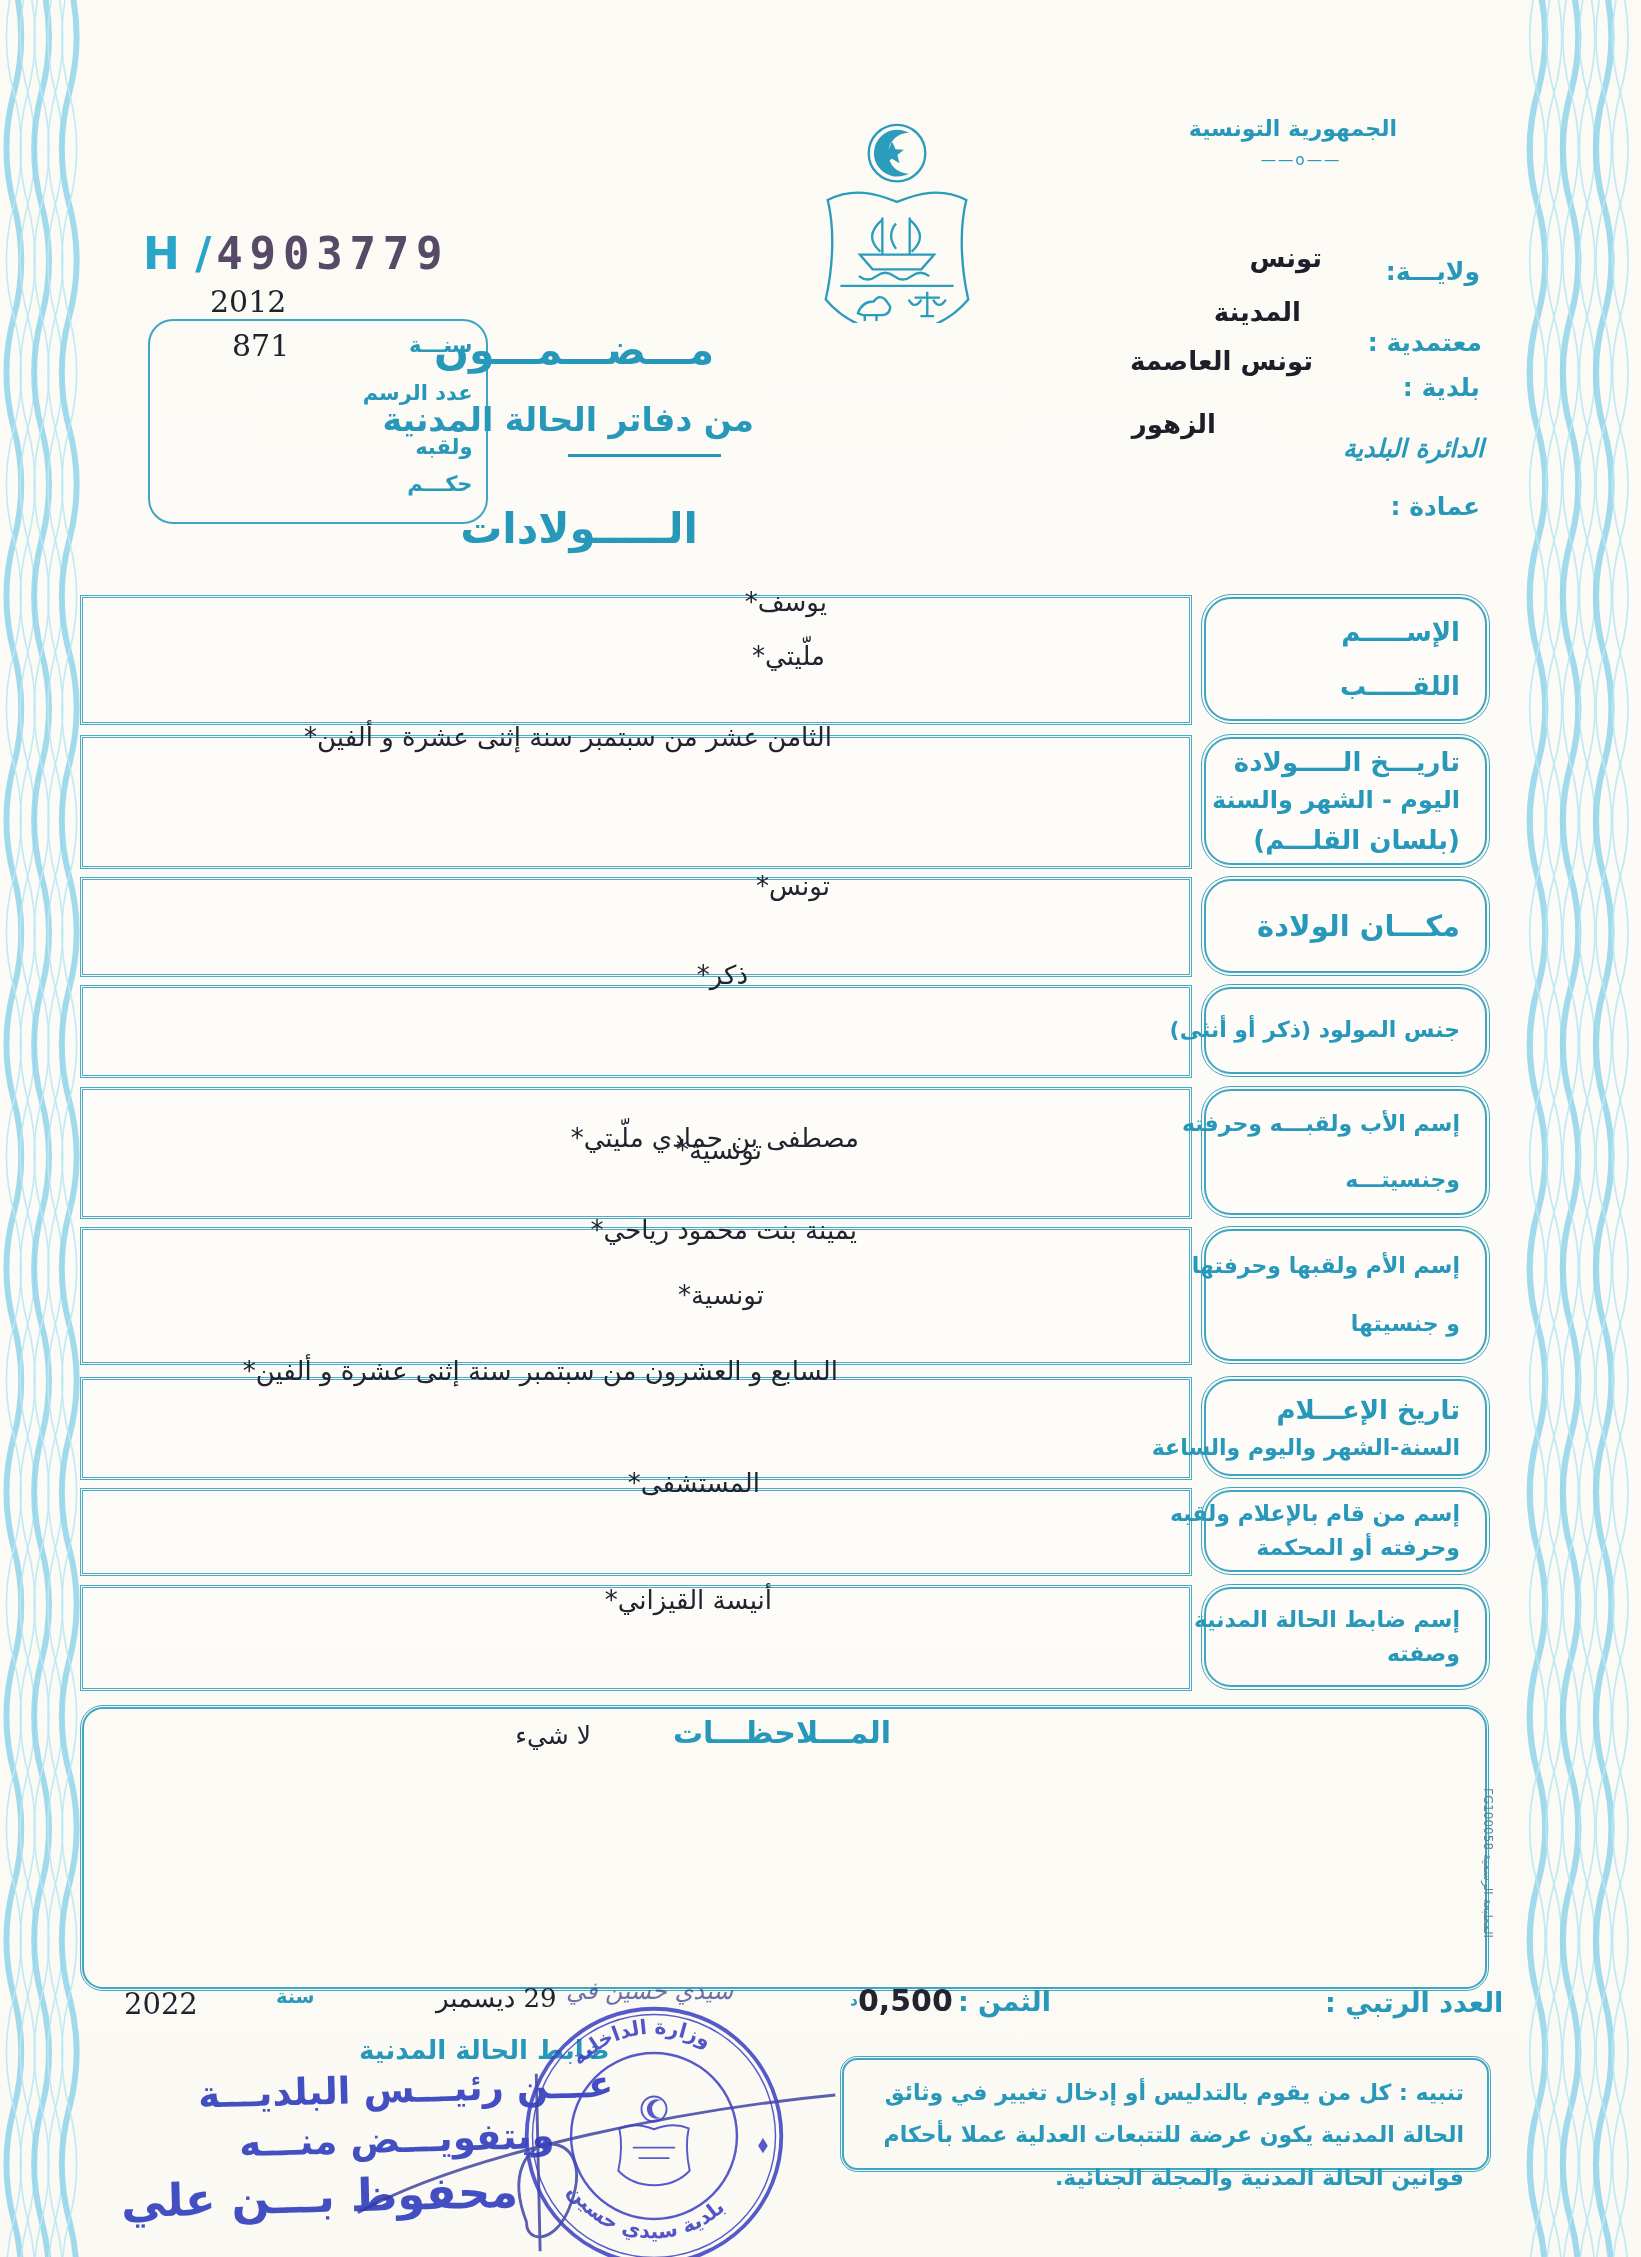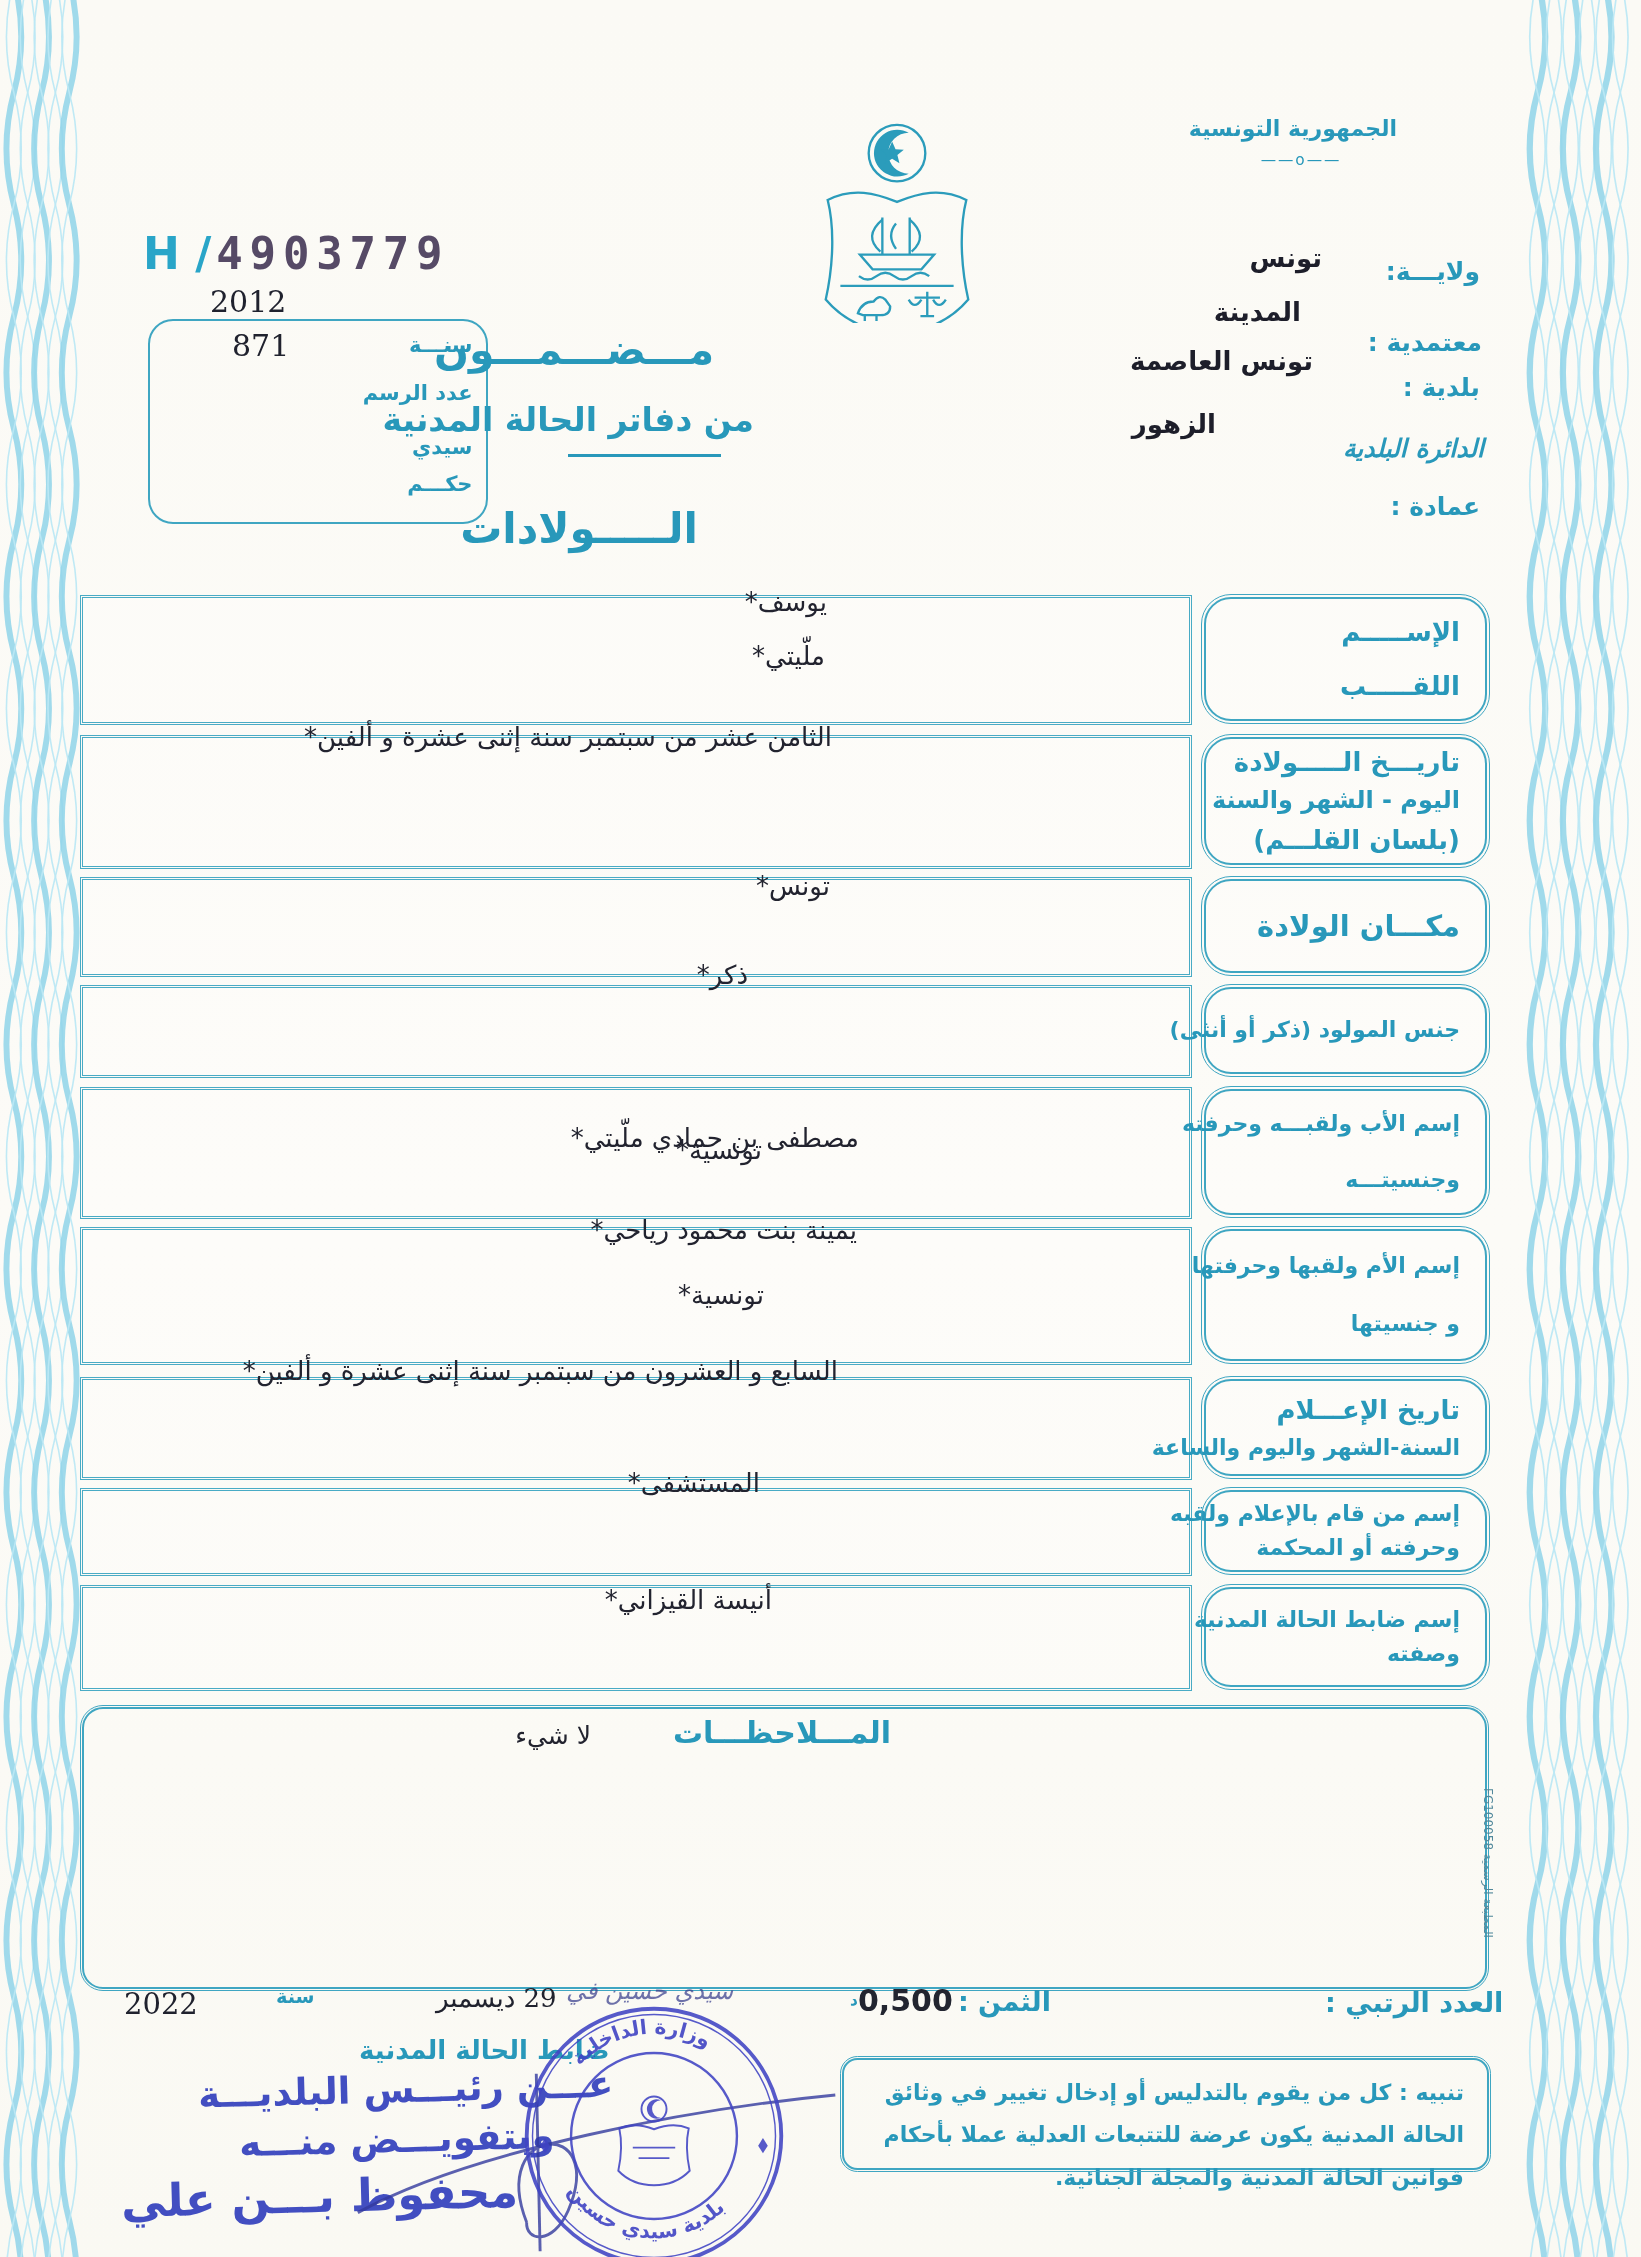--- a/index.html
+++ b/index.html
@@ -93,21 +93,21 @@
   <div class="abs" style="left:143px;top:228px;">
     <span style="color:#29a5c8;font-size:44px;font-weight:700;">H /</span>
     <span style="color:#564a66;font-size:44px;font-weight:600;font-family:'DejaVu Sans Mono',monospace;letter-spacing:6.8px;">4903779</span>
   </div>
   <div class="abs hand serif-hand" style="left:210px;top:284px;font-size:30px;">2012</div>
   <div class="abs hand serif-hand" style="left:232px;top:328px;font-size:30px;">871</div>
 
   <div id="ref-box">
     <span class="abs ar teal" style="right:13.5px;top:11.6px;font-size:21px;font-weight:600;">سنـــة</span>
     <span class="abs ar teal" style="right:13.5px;top:60px;font-size:21px;font-weight:600;">عدد الرسم</span>
-    <span class="abs ar teal" style="right:13.5px;top:114px;font-size:21px;font-weight:600;">سيدي</span>
+    <span class="abs ar teal" style="right:13.5px;top:114px;font-size:21px;font-weight:600;">ولقبه</span>
     <span class="abs ar teal" style="right:13.5px;top:151px;font-size:21px;font-weight:600;">حكـــم</span>
   </div>
 
   <div class="abs ar teal" style="left:434px;top:326px;width:290px;text-align:left;font-size:41px;font-weight:700;">مـــضـــمـــون</div>
   <div class="abs ar teal" style="left:406px;top:400px;width:348px;text-align:center;font-size:33px;font-weight:700;">من دفاتر الحالة المدنية</div>
   <div class="abs" style="left:568px;top:454px;width:153px;height:2.9px;background:#2898ba;"></div>
   <div class="abs ar teal" style="left:434px;top:504px;width:290px;text-align:center;font-size:42px;font-weight:700;">الـــــولادات</div>
 
   <span class="rlabel" style="right:161px;top:257px;">ولايـــة:</span>
   <span class="rvalue" style="right:319px;top:243px;">تونس</span>

